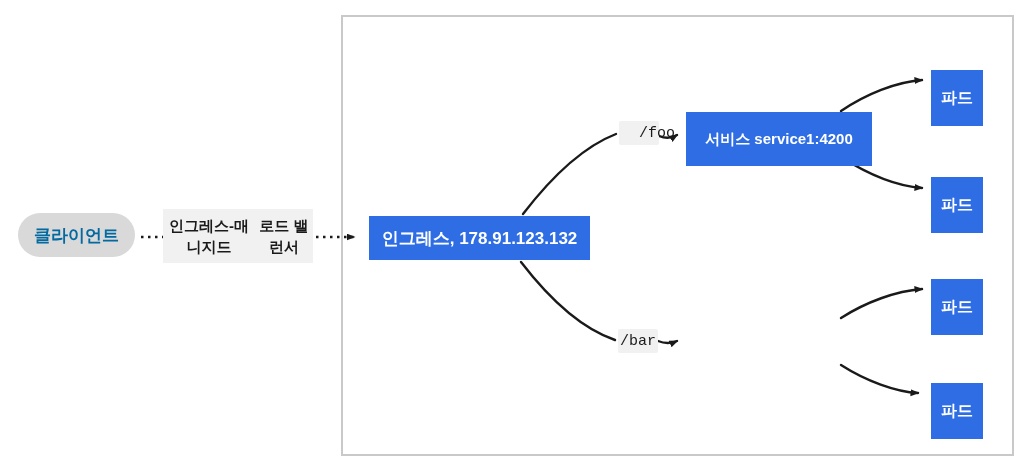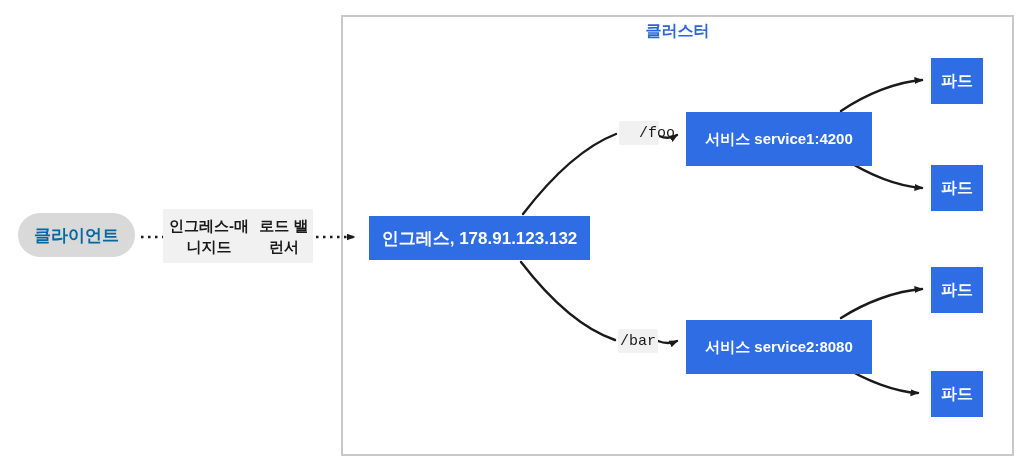--- a/index.html
+++ b/index.html
@@ -75,22 +75,23 @@
     background: var(--label-bg, #f1f1f1);
     color: #1a1a1a;
     font-family: "Liberation Mono", "DejaVu Sans Mono", monospace;
     font-size: 15px;
     width: 40px; height: 24px;
     border-radius: 2px;
   }
   .foo-label { left: 619px; top: 121px; padding-left: 36px; }
   .bar-label { left: 618px; top: 329px; }
   .pod-box {
-    width: 52px; height: 46px;
+    width: 52px; height: 56px;
     font-size: 16px;
+    margin-top: 12px;
   }
   .pod1 { left: 931px; top: 58px; }
   .pod2 { left: 931px; top: 165px; }
   .pod3 { left: 931px; top: 267px; }
   .pod4 { left: 931px; top: 371px; }
   svg.arrows {
     position: absolute;
     left: 0; top: 0;
     pointer-events: none;
   }
@@ -105,21 +106,20 @@
     stroke-linecap: butt;
   }
   svg.arrows marker path { fill: var(--arrow, #1a1a1a); }
 </style>
 </head>
 <body>
 
 <div class="canvas">
 
   <div class="cluster-box"></div>
-  <div class="cluster-label">클러스터</div>
 
   <svg class="arrows" width="1024" height="468" viewBox="0 0 1024 468">
     <defs>
       <marker id="ah" markerWidth="9" markerHeight="8" refX="7.5" refY="3.5" orient="auto" markerUnits="userSpaceOnUse">
         <path d="M0,0 L9,3.5 L0,7 Z"></path>
       </marker>
     </defs>
 
     <path class="line dotted" d="M 141 237 L 354 237" marker-end="url(#ah)"></path>
 
@@ -152,22 +152,19 @@
   <div class="node blue-box ingress-box">
     <span>인그레스, 178.91.123.132</span>
   </div>
 
   <div class="node path-label foo-label">/foo</div>
   <div class="node path-label bar-label">/bar</div>
 
   <div class="node blue-box service-box service1">
     <span>서비스 service1:4200</span>
   </div>
-  <div class="node blue-box service-box service2">
-    <span>서비스 service2:8080</span>
-  </div>
 
   <div class="node blue-box pod-box pod1">파드</div>
   <div class="node blue-box pod-box pod2">파드</div>
   <div class="node blue-box pod-box pod3">파드</div>
   <div class="node blue-box pod-box pod4">파드</div>
 
 </div>
 
 </body></html>

